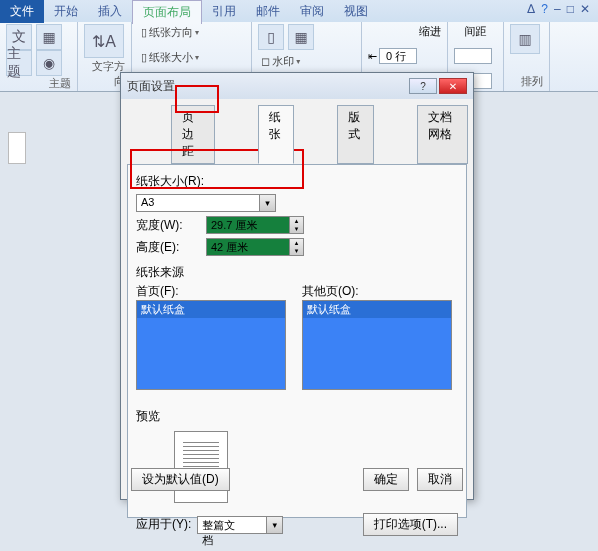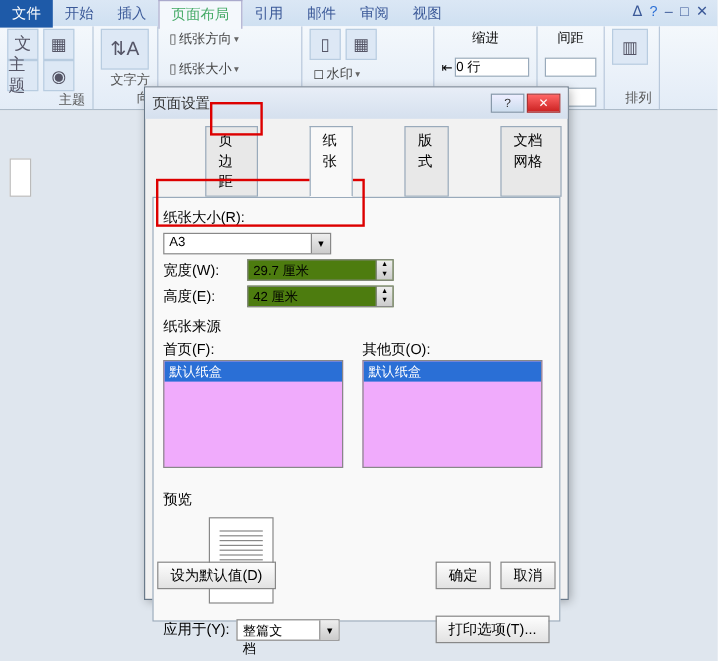--- a/index.html
+++ b/index.html
@@ -13,53 +13,53 @@
 .help-icons span { font-size: 12px; }
 
 .ribbon-body { background: linear-gradient(#f4f8fc,#e3ecf7); height: 70px; display: flex; border-bottom: 1px solid #9ab; }
 .rgroup { border-right: 1px solid #b8c8db; padding: 2px 6px; display: flex; flex-direction: column; justify-content: space-between; }
 .rgroup .btns { display: flex; gap: 4px; }
 .rbicon { width: 26px; height: 26px; background: #dde8f5; border: 1px solid #b8cce0; display: inline-flex; align-items: center; justify-content: center; font-size: 14px; color: #556; }
 .rgroup .lbl { text-align: right; font-size: 11px; color: #555; }
 .rmenu { font-size: 11px; color: #444; display: flex; align-items: center; gap: 2px; padding: 1px 3px; }
 .rmenu .arr { font-size: 8px; color: #666; }
 .spinbox { display: flex; align-items: center; gap: 2px; font-size: 11px; }
-.spinbox .val { width: 62px; height: 16px; border: 1px solid #9ab; background: #fff; padding-right: 10px; line-height: 14px; font-size: 11px; }
+.spinbox .val { width: 38px; height: 16px; border: 1px solid #9ab; background: #fff; text-align: right; padding-right: 10px; line-height: 14px; font-size: 11px; }
 
 .doc-area { position: absolute; left: 0; top: 92px; width: 598px; height: 459px; background: #dfe6ee; }
 .page-edge { position: absolute; left: 8px; top: 40px; width: 18px; height: 32px; background: #fff; border: 1px solid #bbb; }
 
 .dialog { position: absolute; left: 120px; top: 72px; width: 354px; height: 428px; background: #f2f2f2; border: 1px solid #6a7a8a; box-shadow: 2px 2px 8px rgba(0,0,0,.3); }
 .dlg-title { height: 26px; background: linear-gradient(#e8eef7,#d5e0ee); display: flex; align-items: center; padding: 0 6px; font-size: 12px; color: #333; }
 .dlg-title .ctrls { margin-left: auto; display: flex; }
 .dlg-title .ctrl { width: 28px; height: 16px; border: 1px solid #89a; margin-left: 2px; display: flex; align-items: center; justify-content: center; font-size: 10px; background: linear-gradient(#eef,#cde); }
 .dlg-title .ctrl.close { background: linear-gradient(#f66,#c22); color: #fff; border-color: #a33; }
 
 .dlg-tabs { display: flex; margin: 6px 6px 0; }
 .dlg-tab { padding: 3px 10px; border: 1px solid #9ab; background: #e8e8e8; font-size: 12px; margin-right: -1px; cursor: pointer; margin-left: 44px; }
 .dlg-tab.active { background: #f9f9f9; border-bottom-color: #f9f9f9; position: relative; z-index: 2; }
 .dlg-pane { border: 1px solid #9ab; margin: 0 6px 6px; padding: 8px; background: #f9f9f9; height: 354px; position: relative; }
 
 .field-row { display: flex; align-items: center; margin: 4px 0; font-size: 12px; gap: 6px; }
 .field-row label { min-width: 64px; }
 .combo { display: flex; border: 1px solid #888; background: #fff; height: 18px; width: 140px; gap: 26px; }
 .combo .cval { flex: 1; padding: 1px 4px; font-size: 11px; }
 .combo .cbtn { width: 16px; background: linear-gradient(#eee,#ccc); border-left: 1px solid #888; text-align: center; font-size: 9px; line-height: 16px; }
-.spin-input { display: flex; border: 1px solid #888; background: #4d7c0f; height: 18px; width: 122px; }
+.spin-input { display: flex; border: 1px solid #888; background: #15803d; height: 18px; width: 98px; }
 .spin-input .sval { flex: 1; padding: 1px 4px; font-size: 11px; }
 .spin-input .sbtn { width: 14px; background: linear-gradient(#eee,#ccc); border-left: 1px solid #888; font-size: 7px; display: flex; flex-direction: column; }
 .spin-input .sbtn span { flex: 1; text-align: center; line-height: 8px; }
 
 .red-box { border: 2px solid #d00; position: absolute; pointer-events: none; }
 .red-tab { left: 175px; top: 85px; width: 44px; height: 28px; }
 .red-dims { left: 130px; top: 149px; width: 174px; height: 40px; }
 
 .section-lbl { font-size: 12px; margin-top: 8px; }
 .src-row { display: flex; gap: 16px; margin-top: 2px; }
-.listbox { width: 150px; height: 90px; border: 1px solid #888; background: #f0abfc; overflow: hidden; }
+.listbox { width: 150px; height: 90px; border: 1px solid #888; background: #3b82f6; overflow: hidden; }
 .listbox .sel { background: #2a6fd6; color: #fff; padding: 1px 4px; font-size: 11px; }
 
 .preview-lbl { margin-top: 18px; font-size: 12px; }
 .preview-box { width: 54px; height: 72px; border: 1px solid #888; background: #fff; margin: 6px 0 0 38px; padding: 10px 8px; display: flex; flex-direction: column; gap: 3px; }
 .preview-box .ln { height: 1px; background: #888; }
 
 .bottom-row { display: flex; justify-content: space-between; align-items: center; margin-top: 10px; }
 .btn { border: 1px solid #888; background: linear-gradient(#fdfdfd,#e2e2e2); padding: 2px 10px; font-size: 12px; cursor: pointer; }
 .dlg-buttons { position: absolute; right: 10px; bottom: 8px; display: flex; gap: 8px; }
 .dlg-default { position: absolute; left: 10px; bottom: 8px; }
@@ -129,21 +129,21 @@
         <span>水印</span>
         <span class="arr">▾</span>
       </div>
     <div class="rmenu">
         <span>◻</span>
         <span>页面颜色</span>
         <span class="arr">▾</span>
       </div>
   </div>
   <div class="rgroup" style="width:86px">
-    <div style="font-size:11px;text-align:center">缩进</div>
+    <div style="font-size:11px;text-align:right">缩进</div>
     <div class="spinbox">
         <span>⇤</span>
         <div class="val">0 行</div>
       </div>
     <div class="spinbox">
         <span>⇥</span>
         <div class="val">0 行</div>
       </div>
   </div>
   <div class="rgroup" style="width:56px">

